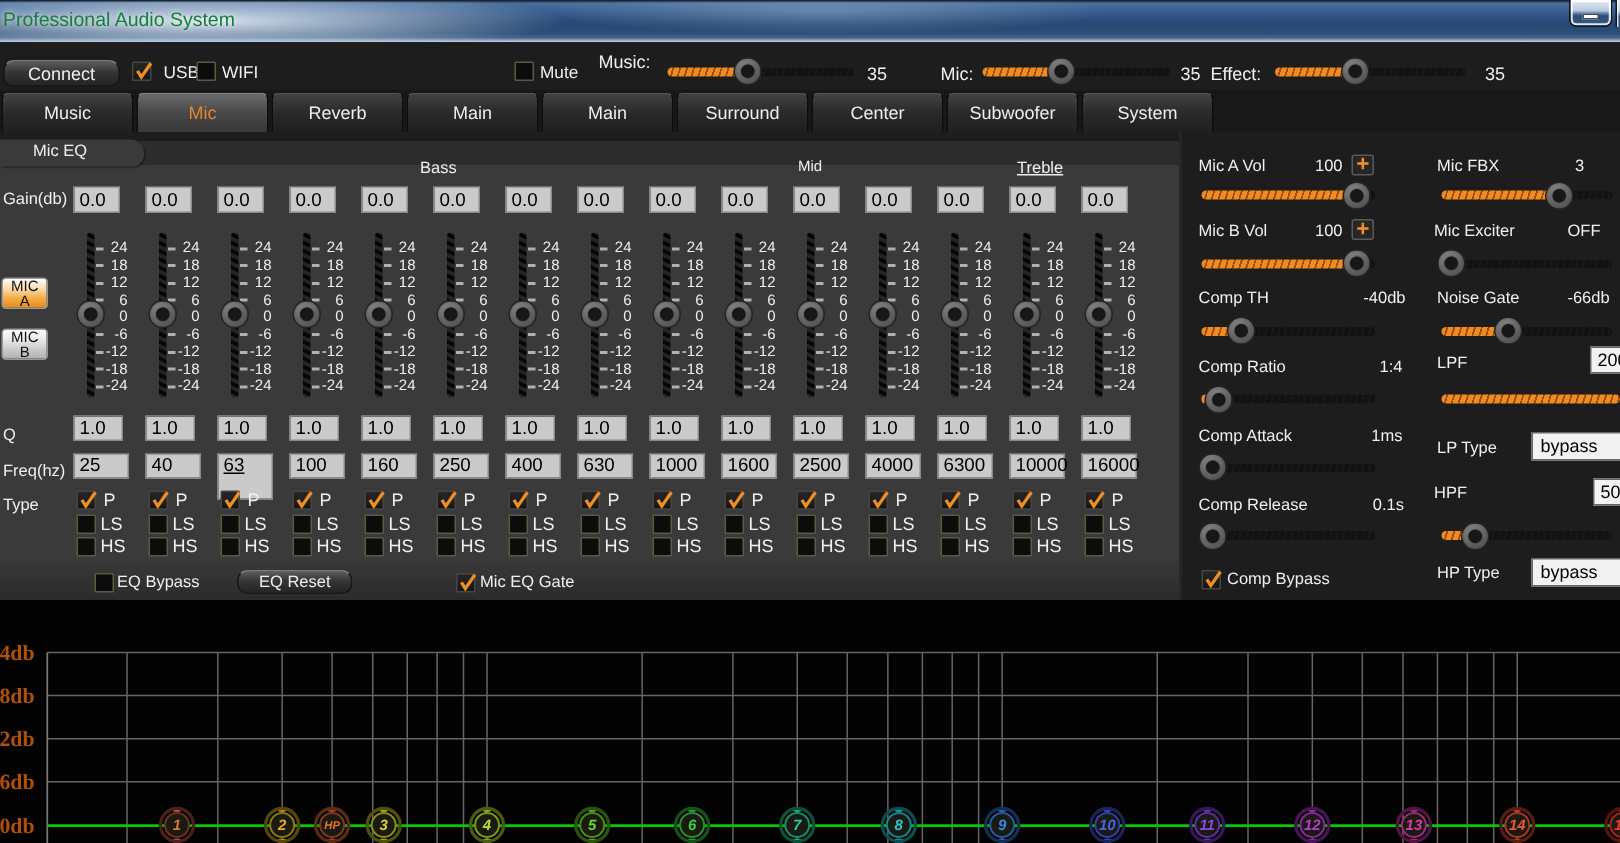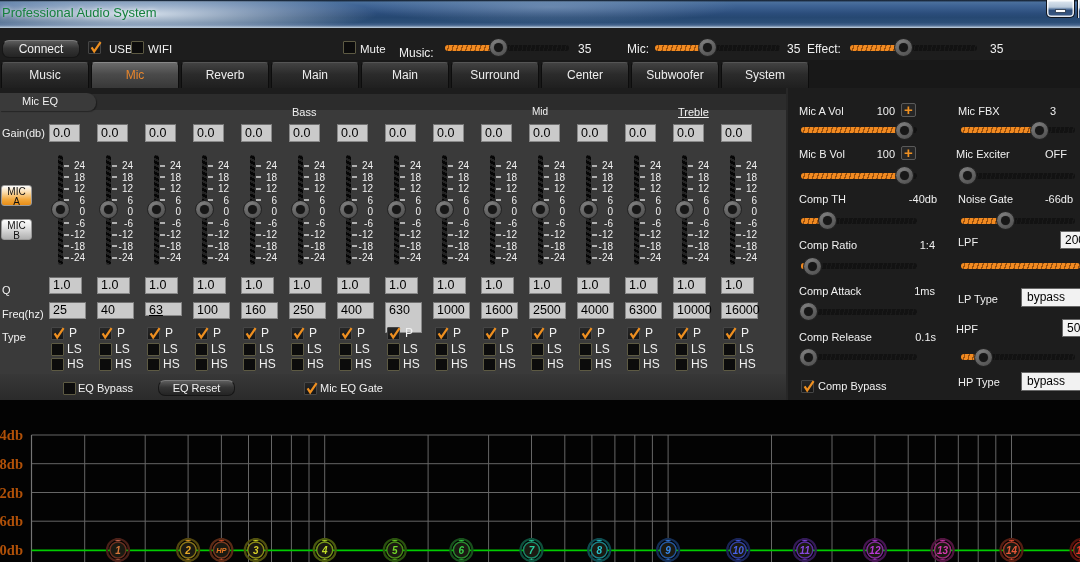--- a/index.html
+++ b/index.html
@@ -50,21 +50,21 @@
 <div class="cb on" style="left:88px;top:41px;">
     <svg width="14" height="14" viewBox="0 0 14 14">
       <path d="M2.6 6.3 L5.2 10.4 L11.6 1.2" stroke="#ee8f20" stroke-width="2.2" fill="none"></path>
     </svg>
   </div>
 <div class="txt" style="left:109px;top:43px;font-size:11.5px;">USB</div>
 <div class="cb" style="left:131px;top:41px;"></div>
 <div class="txt" style="left:148px;top:43px;font-size:11.5px;">WIFI</div>
 <div class="cb" style="left:343px;top:41px;"></div>
 <div class="txt" style="left:360px;top:43px;font-size:11.5px;">Mute</div>
-<div class="txt" style="left:399px;top:46px;">Music:</div>
+<div class="txt" style="left:399px;top:34px;">Music:</div>
 <div class="htrack" style="left:445px;top:44.5px;width:124px;"></div>
 <div class="hfill" style="left:445px;top:44.5px;width:47px;"></div>
 <div class="knob" style="left:488.5px;top:38.0px;">
     <i></i>
   </div>
 <div class="txt" style="left:578px;top:42px;">35</div>
 <div class="txt" style="left:627px;top:42px;">Mic:</div>
 <div class="htrack" style="left:655px;top:44.5px;width:125px;"></div>
 <div class="hfill" style="left:655px;top:44.5px;width:46px;"></div>
 <div class="knob" style="left:697.5px;top:38.0px;">
@@ -88,21 +88,21 @@
 <div class="tab" style="left:541px;">Center</div>
 <div class="tab" style="left:631px;">Subwoofer</div>
 <div class="tab" style="left:721px;">System</div>
 <div class="a" style="left:0;top:88px;width:1080px;height:312px;background:#1d1d1d;"></div>
 <div class="a" style="left:0;top:94px;width:788px;height:16px;background:#2c2c2c;"></div>
 <div class="a" style="left:0;top:110px;width:788px;height:290px;background:#3a3a3a;"></div>
 <div class="a" style="left:0;top:374px;width:788px;height:26px;background:linear-gradient(#383838,#2b2b2b);"></div>
 <div class="a" style="left:786px;top:88px;width:2px;height:312px;background:#272727;"></div>
 <div class="a" style="left:0;top:93px;width:96px;height:18px;background:#3a3a3a;border-radius:0 9px 8px 0;box-shadow:1px 1px 1px rgba(0,0,0,0.35);"></div>
 <div class="a" style="left:22px;top:95px;color:#f0f0f0;font-size:11px;">Mic EQ</div>
-<div class="txt" style="left:292px;top:106px;font-size:11px;">Bass</div>
+<div class="txt" style="left:280px;top:106px;font-size:11px;">Bass</div>
 <div class="txt" style="left:532px;top:106px;font-size:10px;">Mid</div>
 <div class="txt" style="left:678px;top:106px;font-size:11px;text-decoration:underline;">Treble</div>
 <div class="txt" style="left:2px;top:127px;font-size:11px;">Gain(db)</div>
 <div class="txt" style="left:2px;top:284px;font-size:11px;">Q</div>
 <div class="txt" style="left:2px;top:308px;font-size:11px;">Freq(hz)</div>
 <div class="txt" style="left:2px;top:331px;font-size:11px;">Type</div>
 <div class="a" style="left:1px;top:185px;width:31px;height:21px;border-radius:3px;
 background:linear-gradient(#fefefe 0%, #fbdba8 35%, #f2a93f 70%, #e88d16 100%);border:1px solid #9a9a9a;
 color:#111;font-size:10px;line-height:10px;text-align:center;padding-top:1px;">MIC<br>A</div>
 <div class="a" style="left:1px;top:219px;width:31px;height:21px;border-radius:3px;
@@ -195,21 +195,21 @@
 <div class="tick" style="left:159.5px;top:233.5px;"></div>
 <div class="tlab" style="left:159px;top:229.0px;">-12</div>
 <div class="tick" style="left:159.5px;top:245.0px;"></div>
 <div class="tlab" style="left:159px;top:240.5px;">-18</div>
 <div class="tick" style="left:159.5px;top:256.5px;"></div>
 <div class="tlab" style="left:159px;top:252.0px;">-24</div>
 <div class="knob" style="left:146.5px;top:200px;">
     <i></i>
   </div>
 <div class="box" style="left:145px;top:277px;width:33px;height:17px;">1.0</div>
-<div class="box" style="left:145px;top:302px;width:37px;height:14px;text-decoration:underline;">63</div>
+<div class="box" style="left:145px;top:302px;width:37px;height:31px;text-decoration:underline;">63</div>
 <div class="cb on" style="left:147px;top:327px;">
     <svg width="14" height="14" viewBox="0 0 14 14">
       <path d="M2.6 6.3 L5.2 10.4 L11.6 1.2" stroke="#ee8f20" stroke-width="2.2" fill="none"></path>
     </svg>
   </div>
 <div class="txt" style="left:165px;top:326px;">P</div>
 <div class="cb" style="left:147px;top:343px;"></div>
 <div class="txt" style="left:163px;top:342px;">LS</div>
 <div class="cb" style="left:147px;top:358px;"></div>
 <div class="txt" style="left:163px;top:357px;">HS</div>
@@ -370,21 +370,21 @@
 <div class="tick" style="left:399.5px;top:233.5px;"></div>
 <div class="tlab" style="left:399px;top:229.0px;">-12</div>
 <div class="tick" style="left:399.5px;top:245.0px;"></div>
 <div class="tlab" style="left:399px;top:240.5px;">-18</div>
 <div class="tick" style="left:399.5px;top:256.5px;"></div>
 <div class="tlab" style="left:399px;top:252.0px;">-24</div>
 <div class="knob" style="left:386.5px;top:200px;">
     <i></i>
   </div>
 <div class="box" style="left:385px;top:277px;width:33px;height:17px;">1.0</div>
-<div class="box" style="left:385px;top:302px;width:37px;height:31px;">630</div>
+<div class="box" style="left:385px;top:302px;width:37px;height:17px;">630</div>
 <div class="cb on" style="left:387px;top:327px;">
     <svg width="14" height="14" viewBox="0 0 14 14">
       <path d="M2.6 6.3 L5.2 10.4 L11.6 1.2" stroke="#ee8f20" stroke-width="2.2" fill="none"></path>
     </svg>
   </div>
 <div class="txt" style="left:405px;top:326px;">P</div>
 <div class="cb" style="left:387px;top:343px;"></div>
 <div class="txt" style="left:403px;top:342px;">LS</div>
 <div class="cb" style="left:387px;top:358px;"></div>
 <div class="txt" style="left:403px;top:357px;">HS</div>

